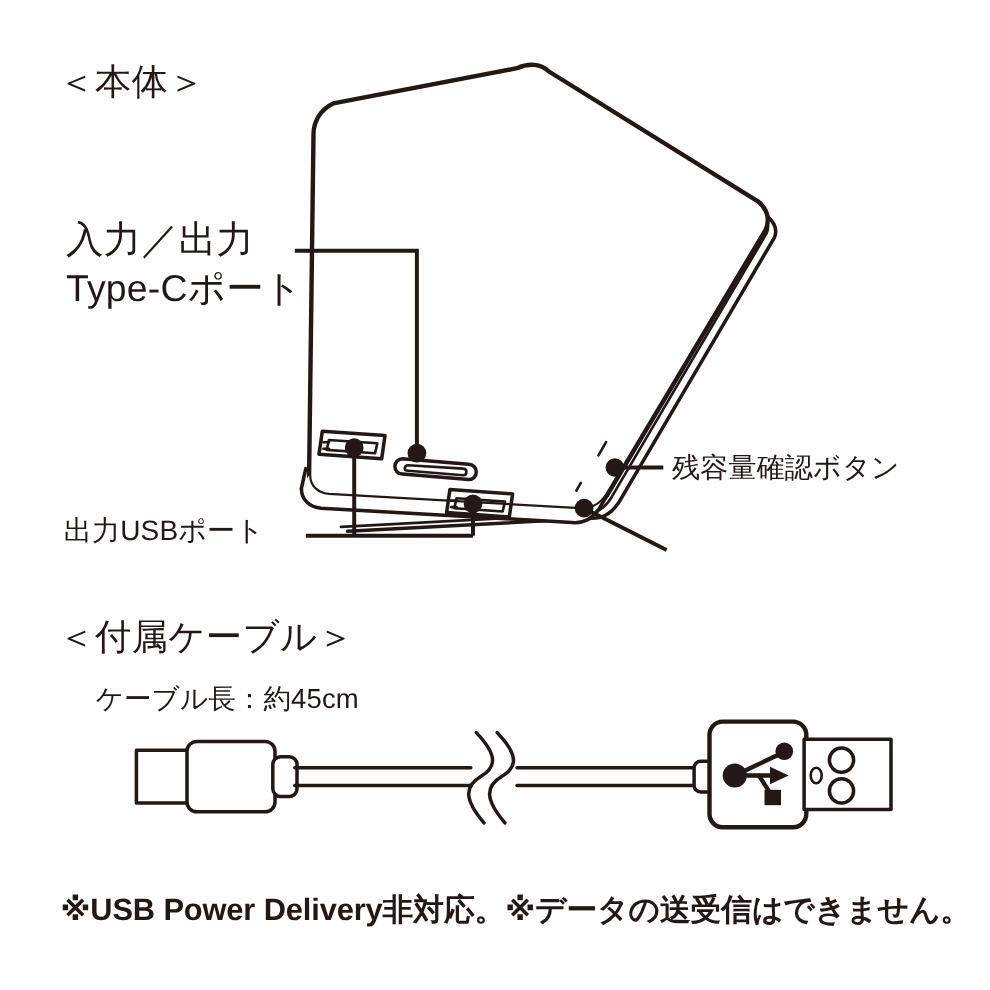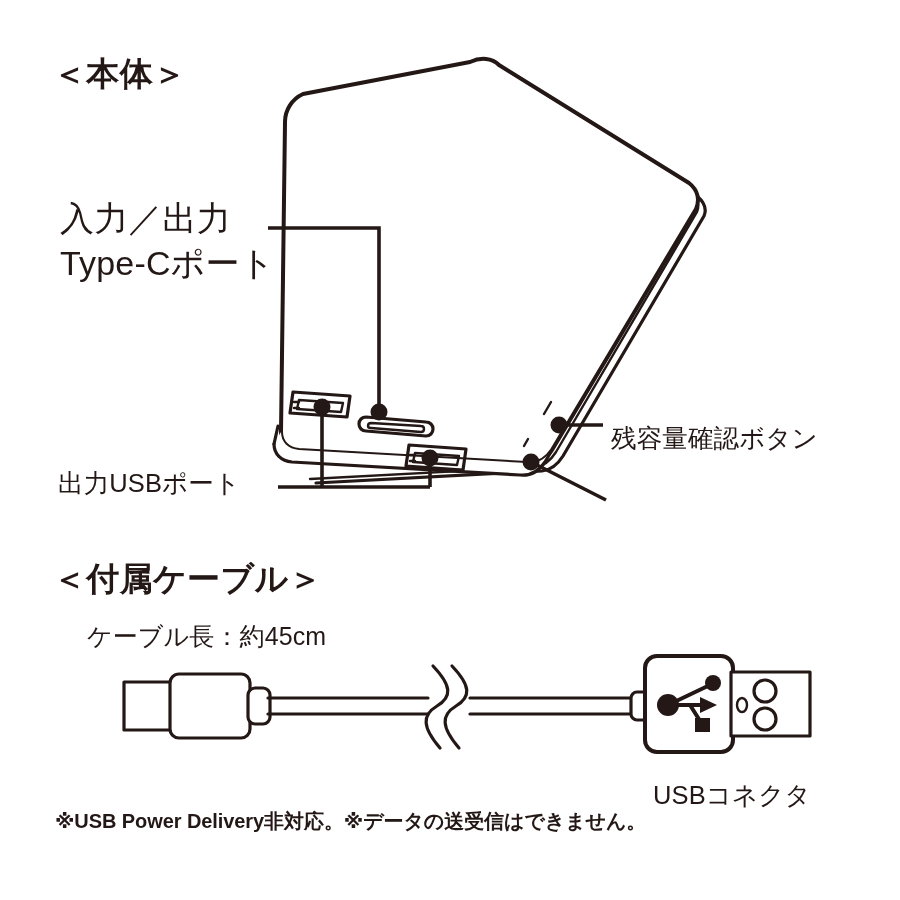--- a/index.html
+++ b/index.html
@@ -32,47 +32,47 @@
   }
   .txt {
     position: absolute;
     white-space: pre;
     line-height: 1.18;
     color: #231815;
     letter-spacing: 0.005em;
   }
   .heading {
     font-size: 33px;
-    font-weight: 700;
+    font-weight: 400;
     letter-spacing: 0.01em;
   }
   .label {
     font-size: 25.5px;
     font-weight: 400;
   }
   .label2 {
     font-size: 34px;
     font-weight: 400;
     line-height: 1.33;
   }
   .note {
-    font-size: 20px;
+    font-size: 28px;
     font-weight: 700;
     letter-spacing: -0.004em;
   }
   .cablelen {
     font-size: 25px;
     font-weight: 400;
   }
 
   
   #h-body      { left: 53px;  top: 55px; }
   #lbl-typec   { left: 60px;  top: 196px; }
   #lbl-usb     { left: 58px;  top: 468px; }
-  #lbl-btn     { left: 611px; top: 411px; margin-top: 12px; }
+  #lbl-btn     { left: 611px; top: 411px; }
   #lbl-led     { left: 611px; top: 479px; }
   #h-cable     { left: 53px;  top: 560px; }
   #lbl-cablelen{ left: 87px;  top: 622px; }
   #lbl-ctype   { left: 98px;  top: 741px; }
   #lbl-cusb    { left: 653px; top: 780px; }
   #lbl-note    { left: 55px;  top: 810px; }
 </style>
 </head>
 <body>
 
@@ -283,17 +283,16 @@
   <div class="txt label" id="lbl-usb">出力USBポート</div>
 
   <div class="txt label" id="lbl-btn">残容量確認ボタン</div>
 
 
   <div class="txt heading" id="h-cable">＜付属ケーブル＞</div>
 
   <div class="txt cablelen" id="lbl-cablelen">ケーブル長：約45cm</div>
 
 
-  <div class="txt label" id="lbl-cusb">USBコネクタ</div>
 
   <div class="txt note" id="lbl-note">※USB Power Delivery非対応。※データの送受信はできません。</div>
 
 </div>
 
 </body></html>

